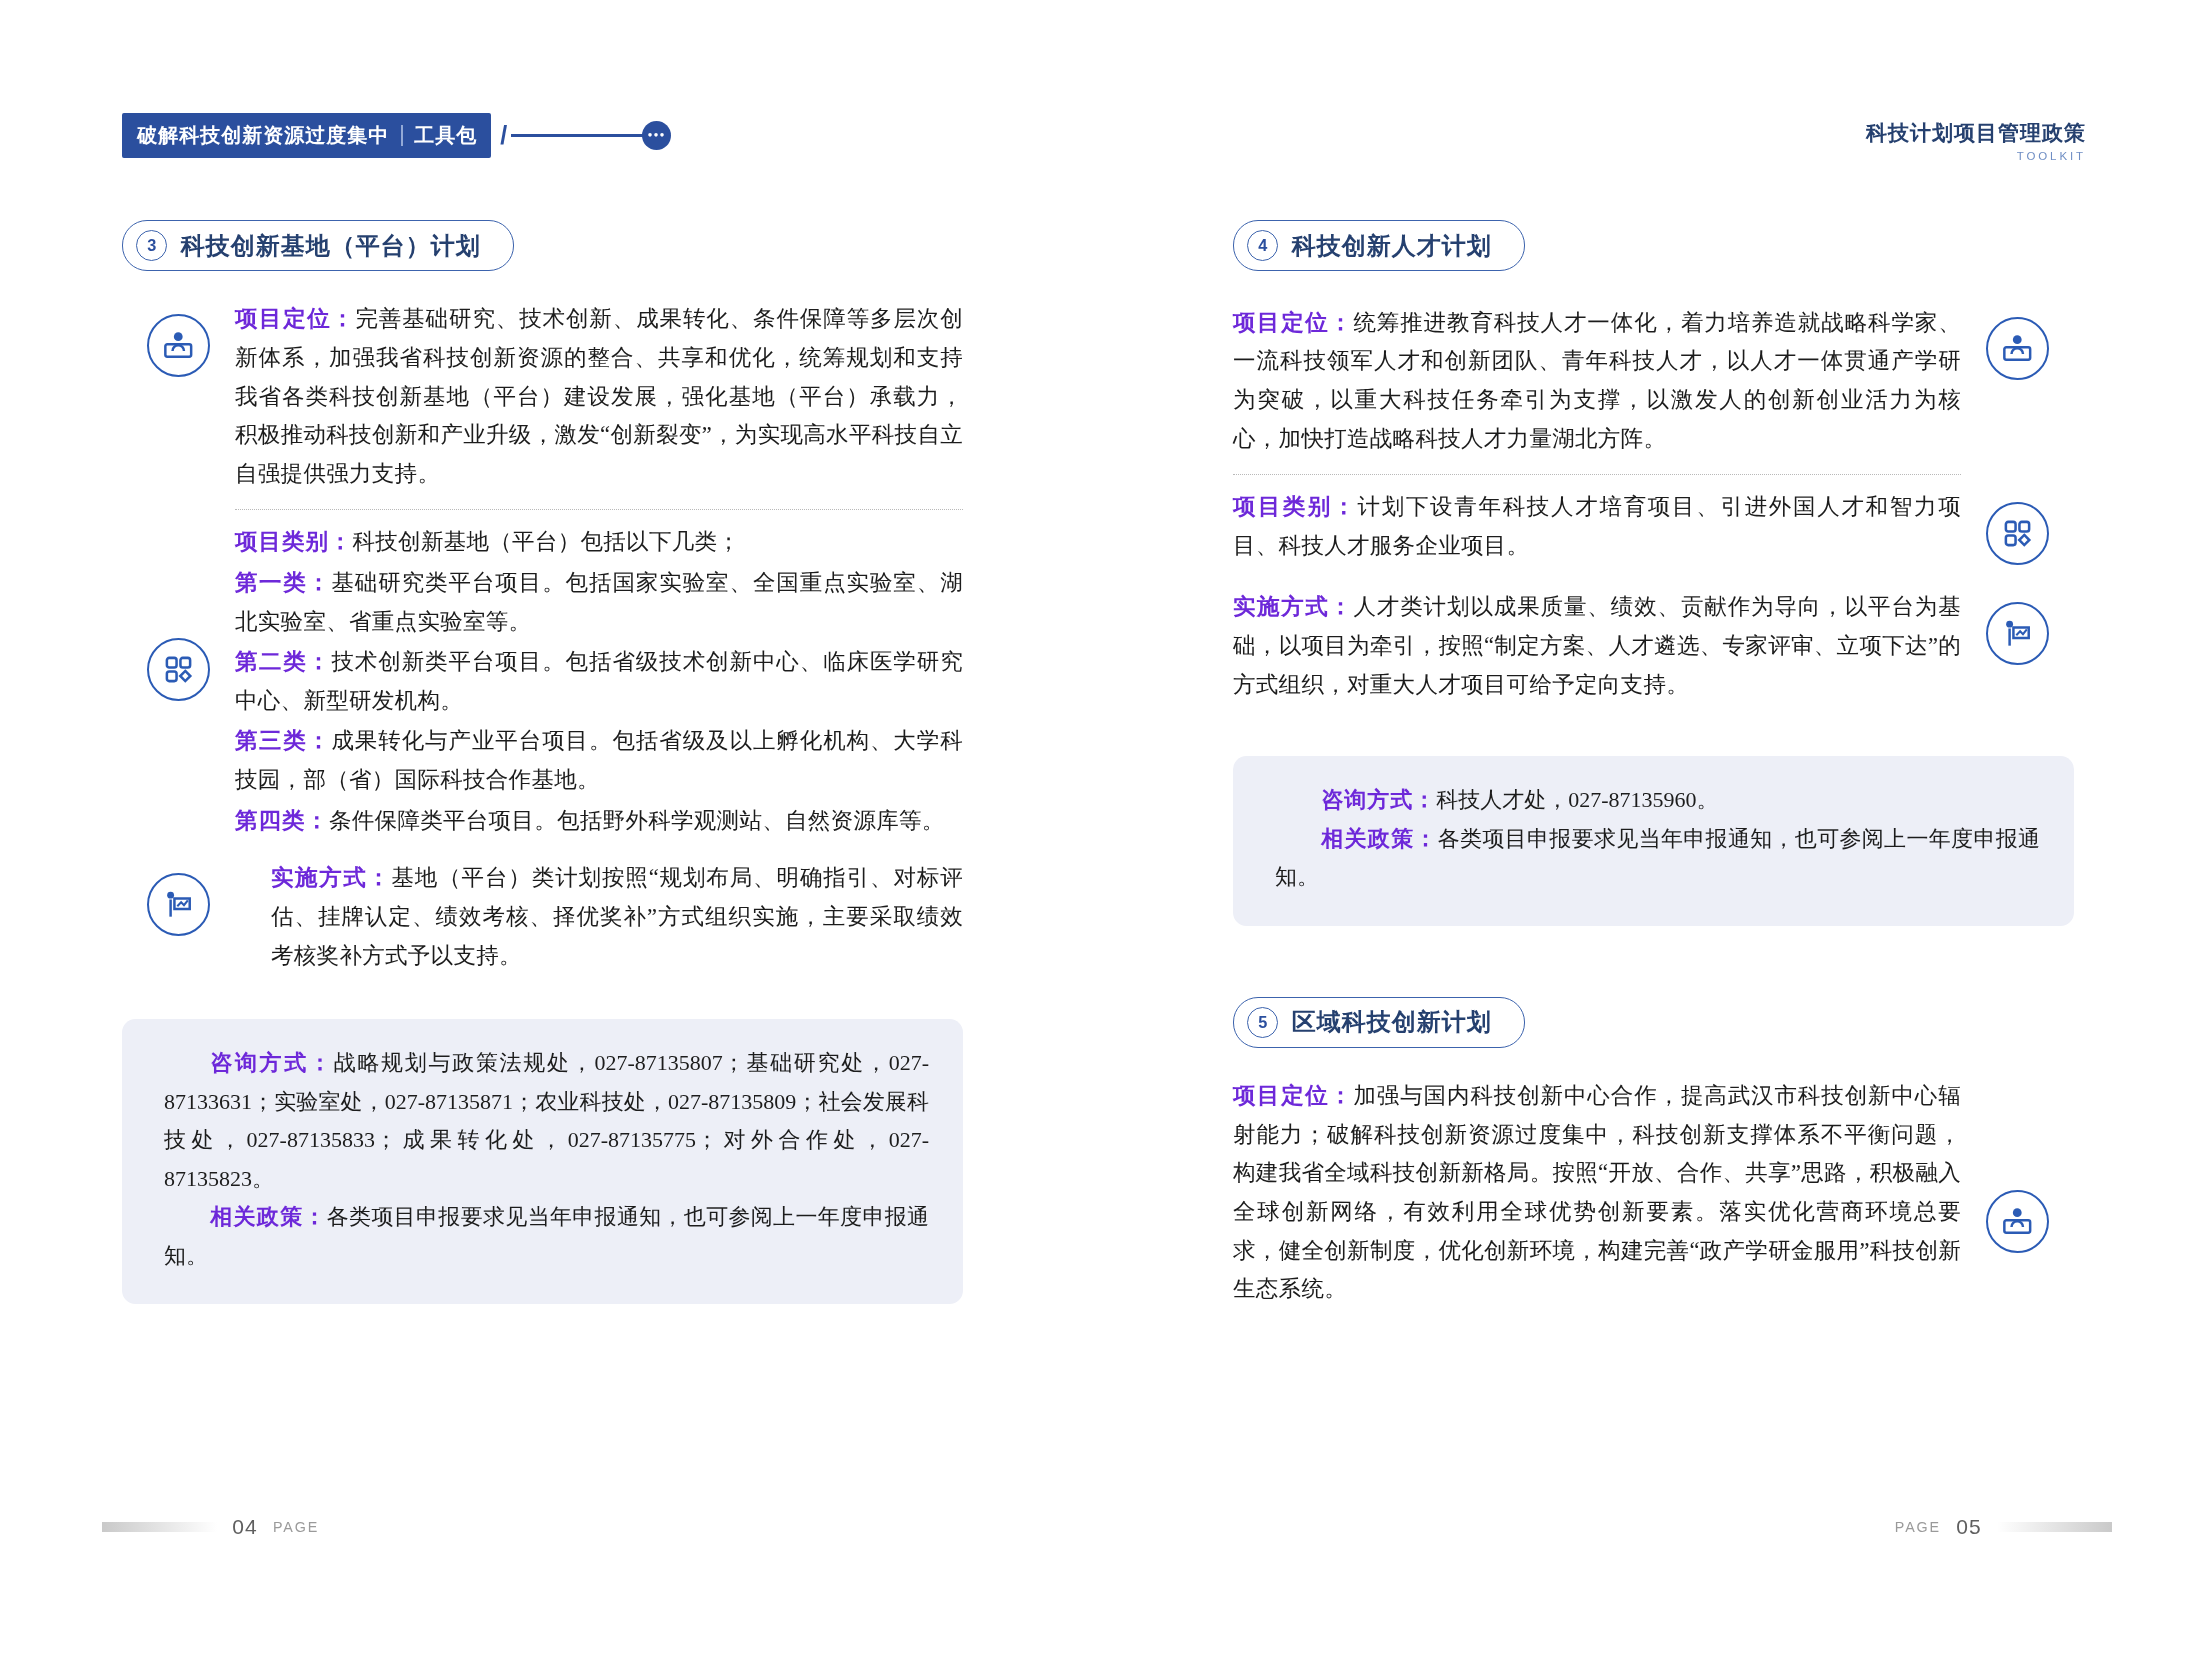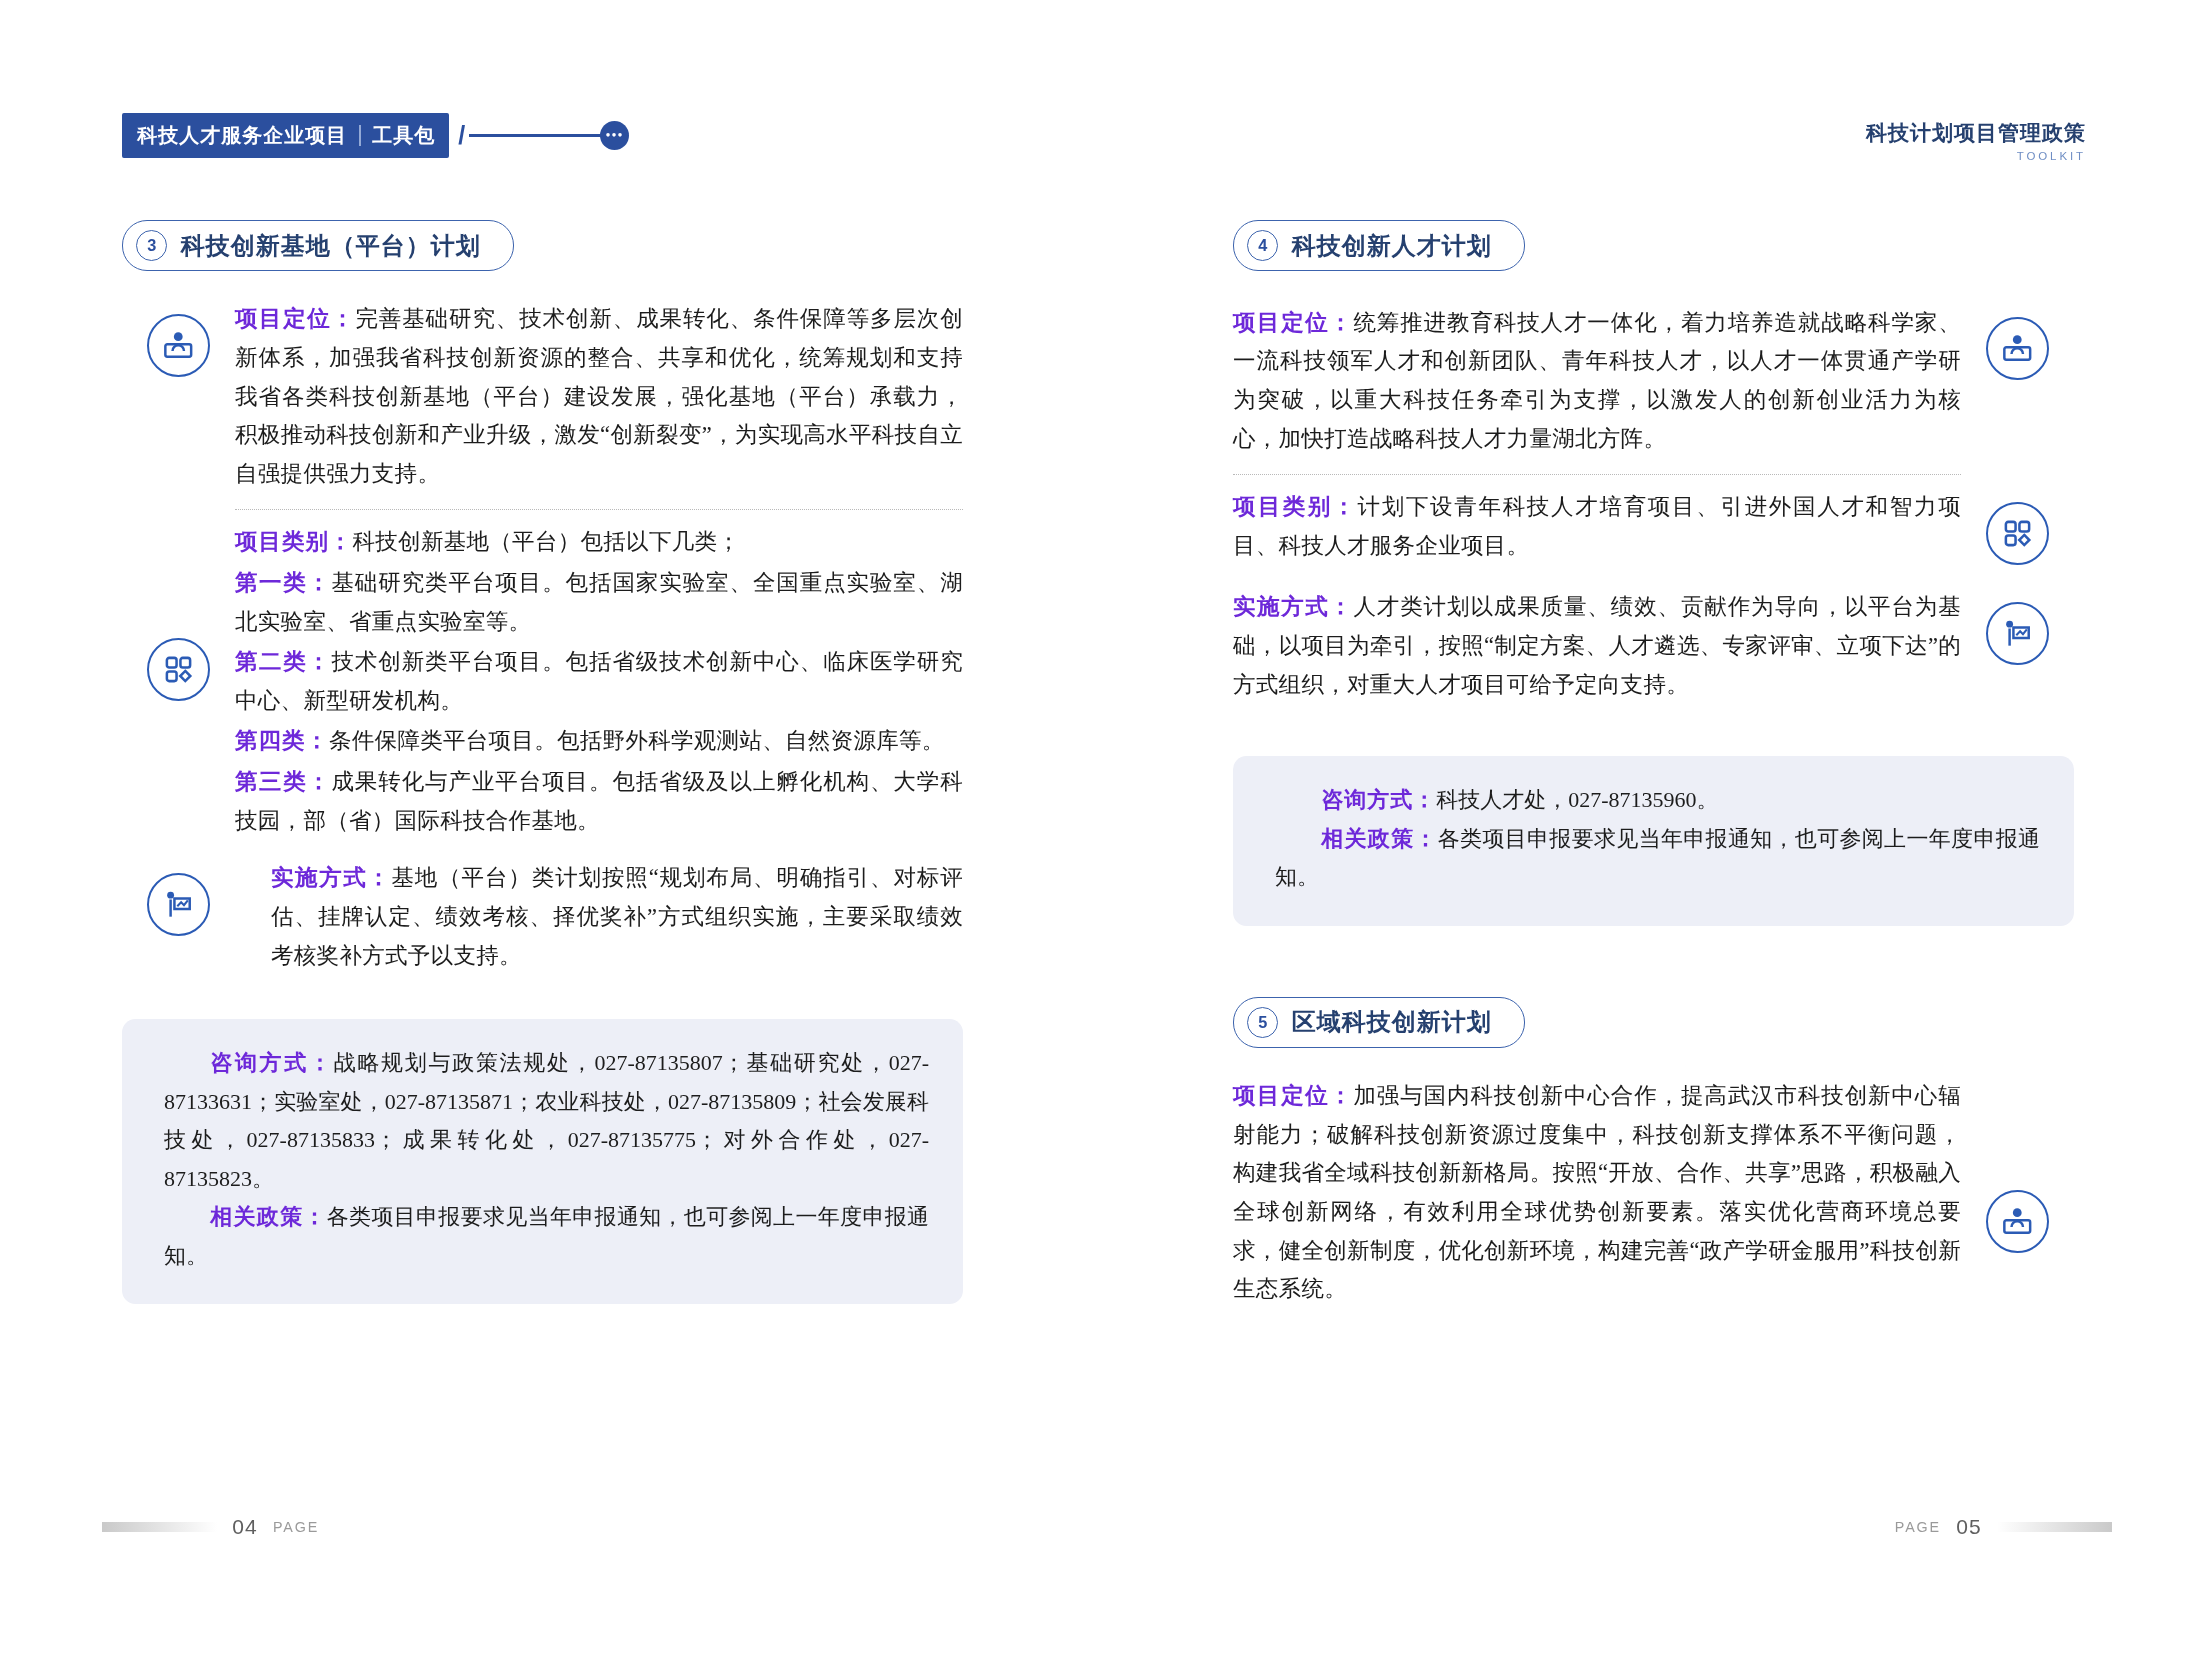--- a/index.html
+++ b/index.html
@@ -241,21 +241,21 @@
   }
 </style>
 </head>
 <body>
 
 <div class="page">
 
   <div class="header">
     <div class="brand-wrap">
       <div class="brand-tag">
-        <span>科技人才服务企业项目</span>
+        <span>破解科技创新资源过度集中</span>
         <span class="brand-sep"></span>
         <span>工具包</span>
       </div>
       <span class="brand-slash">/</span>
       <span class="brand-line"></span>
       <span class="brand-dot">•••</span>
     </div>
     <div class="header-right">
       <div class="cn">科技计划项目管理政策</div>
       <div class="en">TOOLKIT</div>
@@ -301,22 +301,22 @@
             <rect x="18" y="4" width="10" height="10" rx="2.4" fill="none" stroke="#2b5bb5" stroke-width="2.6"></rect>
             <rect x="4" y="18" width="10" height="10" rx="2.4" fill="none" stroke="#2b5bb5" stroke-width="2.6"></rect>
             <path d="M23 17.5 l5.2 5.2 l-5.2 5.2 l-5.2 -5.2 z" fill="none" stroke="#2b5bb5" stroke-width="2.6"></path>
           </svg>
         </span>
       </div>
       <div class="txt">
         <p><span class="lbl">项目类别：</span><span>科技创新基地（平台）包括以下几类；</span></p>
         <p><span class="lbl">第一类：</span><span>基础研究类平台项目。包括国家实验室、全国重点实验室、湖北实验室、省重点实验室等。</span></p>
         <p><span class="lbl">第二类：</span><span>技术创新类平台项目。包括省级技术创新中心、临床医学研究中心、新型研发机构。</span></p>
+        <p><span class="lbl">第三类：</span><span>成果转化与产业平台项目。包括省级及以上孵化机构、大学科技园，部（省）国际科技合作基地。</span></p>
         <p><span class="lbl">第四类：</span><span>条件保障类平台项目。包括野外科学观测站、自然资源库等。</span></p>
-        <p><span class="lbl">第三类：</span><span>成果转化与产业平台项目。包括省级及以上孵化机构、大学科技园，部（省）国际科技合作基地。</span></p>
       </div>
     </div>
 
     
     <div class="block" style="margin-top:17px;gap:36px;">
       <div class="icon-col">
         <span class="badge">
           <svg width="32.5" height="32.5" viewBox="0 0 34 34">
             <circle cx="9" cy="7.5" r="3.6" fill="#2b5bb5"></circle>
             <path d="M9 12 v18" stroke="#2b5bb5" stroke-width="2.6" fill="none"></path>

